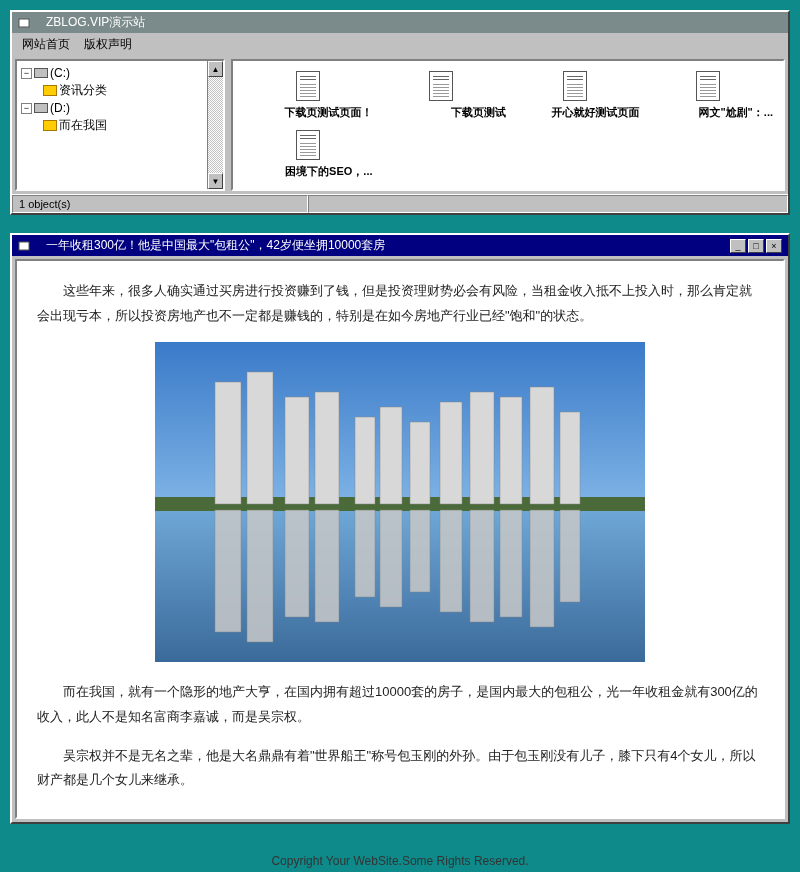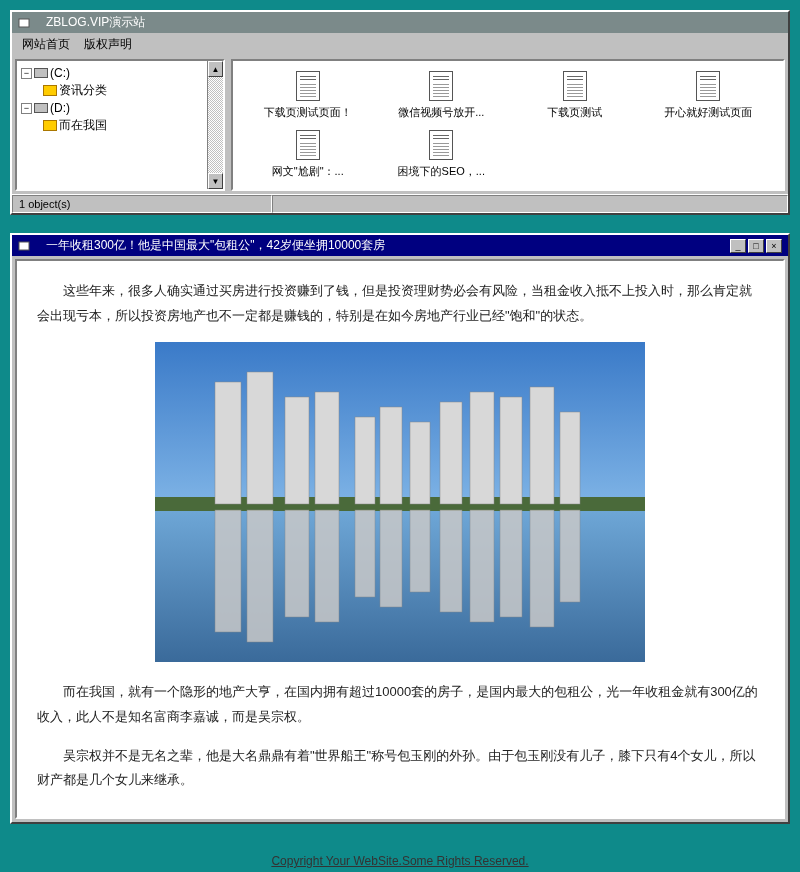--- a/index.html
+++ b/index.html
@@ -21,36 +21,36 @@
 .tree-node { padding: 1px 0; display: flex; align-items: center; gap: 2px; }
 .tree-children { margin-left: 22px; font-family: Liberation Serif, serif; }
 .expander { width: 11px; height: 11px; border: 1px solid #808080; display: inline-flex; align-items: center; justify-content: center; font-size: 9px; line-height: 1; cursor: pointer; background: #fff; }
 .drive-icon { width: 14px; height: 10px; background: #c0c0c0; border: 1px solid #555; display: inline-block; }
 .folder-icon { width: 14px; height: 11px; background: #ffcc00; border: 1px solid #aa7700; display: inline-block; }
 .scrollbar-v { position: absolute; right: 0; top: 0; bottom: 0; width: 16px; background: #c0c0c0; border-left: 1px solid #808080; }
 .sb-arrow { height: 16px; background: #c0c0c0; border: 1px solid; border-color: #fff #404040 #404040 #fff; display: flex; align-items: center; justify-content: center; font-size: 8px; }
 .sb-track { position: absolute; top: 16px; bottom: 16px; left: 0; right: 0; background: repeating-conic-gradient(#c0c0c0 0 25%, #fff 25% 50%) 0 0/2px 2px; }
 
 .icons-panel { flex: 1; background: #fff; border: 2px solid; border-color: #808080 #fff #fff #808080; margin: 3px; padding: 10px; display: grid; grid-template-columns: repeat(4, 1fr); gap: 10px 4px; position: relative; }
-.file-item { text-align: center; cursor: pointer; }
+.file-item { text-align: right; cursor: pointer; font-weight: bold; }
 .file-icon { width: 24px; height: 30px; margin: 0 auto 4px; background: #fff; border: 1px solid #555; position: relative; }
 .file-icon::before { content: ""; position: absolute; top: 3px; left: 3px; right: 3px; height: 5px; background: repeating-linear-gradient(0deg, #666 0 1px, transparent 1px 3px); }
 .file-icon::after { content: ""; position: absolute; bottom: 3px; left: 3px; right: 3px; top: 12px; background: repeating-linear-gradient(0deg, #999 0 1px, transparent 1px 3px); }
 .file-label { font-size: 11px; color: #000; word-break: break-all; }
 
 .statusbar { background: #c0c0c0; border-top: 1px solid #fff; display: flex; }
 .status-cell { border: 1px solid; border-color: #808080 #fff #fff #808080; padding: 2px 6px; font-size: 11px; }
-.status-cell:first-child { width: 260px; }
+.status-cell:first-child { width: 296px; }
 .status-cell:last-child { flex: 1; }
 
 .article-body { background: #fff; border: 2px solid; border-color: #808080 #fff #fff #808080; margin: 3px; padding: 18px 20px; height: 560px; overflow: hidden; }
 .article-body p { font-size: 13px; line-height: 1.9; margin-bottom: 14px; text-indent: 2em; color: #222; }
 .article-img { display: block; margin: 12px auto 18px; border: none; }
 
-.copyright { text-align: center; color: #333; font-size: 12px; padding: 12px 0 4px; text-decoration: underline; }
+.copyright { text-align: center; color: #333; font-size: 12px; padding: 12px 0 4px; }
 </style>
 </head>
 <body>
 
 <div class="window">
   <div class="titlebar">
     <div class="titlebar-left">
       <span class="title-icon">
         <svg viewBox="0 0 12 12">
             <rect x="1" y="2" width="10" height="8" fill="#fff" stroke="#555"></rect>
@@ -90,24 +90,20 @@
       <div class="scrollbar-v">
         <div class="sb-arrow">▲</div>
         <div class="sb-track"></div>
         <div class="sb-arrow" style="position:absolute;bottom:0;left:0;right:0">▼</div>
       </div>
     </div>
     <div class="icons-panel">
       <div class="file-item">
           <div class="file-icon"></div>
           <div class="file-label">下载页测试页面！</div>
-        </div>
-      <div class="file-item">
-          <div class="file-icon"></div>
-          <div class="file-label">微信视频号放开...</div>
         </div>
       <div class="file-item">
           <div class="file-icon"></div>
           <div class="file-label">下载页测试</div>
         </div>
       <div class="file-item">
           <div class="file-icon"></div>
           <div class="file-label">开心就好测试页面</div>
         </div>
       <div class="file-item">

